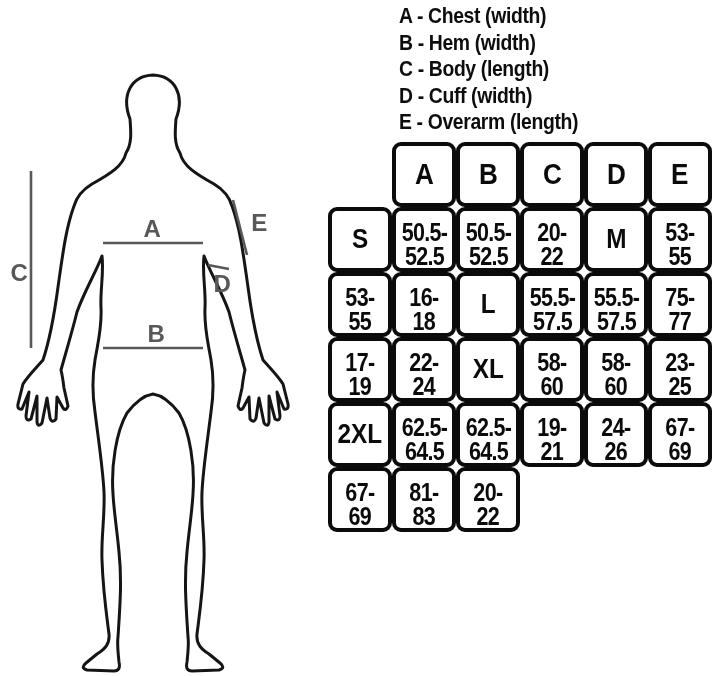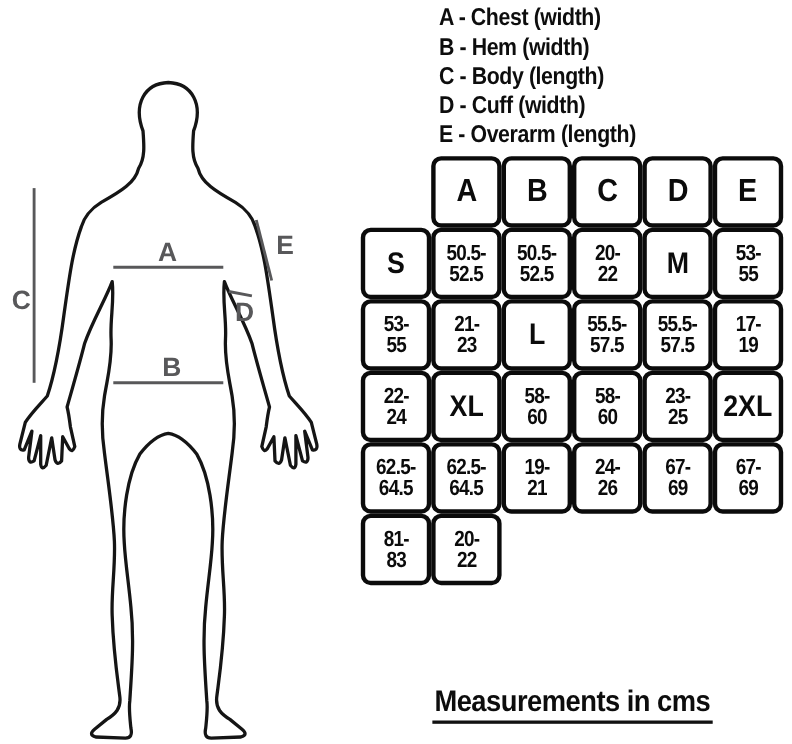--- a/index.html
+++ b/index.html
@@ -25,21 +25,21 @@
   }
   .cell{
     background:#ffffff;border:4px solid #0b0b0b;border-radius:9px;
     display:flex;flex-direction:column;align-items:center;justify-content:center;
     font-weight:700;color:#0b0b0b;overflow:visible;
   }
   .cell.corner{border:none;background:transparent;}
   .cell .txt{transform:scaleX(0.9);white-space:nowrap;}
   .head-cell{font-size:29px;}
   .size-cell{font-size:27px;}
-  .value-cell{font-size:20px;line-height:0.94;letter-spacing:-0.8px;}
+  .value-cell{font-size:25px;line-height:0.94;letter-spacing:-0.8px;justify-content:flex-end;}
   .value-wrap{transform:scaleX(0.86);display:flex;flex-direction:column;align-items:center;}
   .value-wrap span{display:block;white-space:nowrap;}
   
   .note{position:absolute;left:328px;top:622px;width:384px;text-align:center;}
   .note .txt{
     display:inline-block;font-size:27px;font-weight:700;letter-spacing:-0.5px;
     border-bottom:3px solid #111;padding:0 2px 2px 2px;
     transform:scaleX(0.92);transform-origin:center top;white-space:nowrap;
   }
 </style>
@@ -179,41 +179,47 @@
         </div>
       </div>
       <div class="cell value-cell">
         <div class="value-wrap">
           <span>53-</span>
           <span>55</span>
         </div>
       </div>
       <div class="cell value-cell">
         <div class="value-wrap">
-          <span>21-</span>
-          <span>23</span>
+          <span>16-</span>
+          <span>18</span>
         </div>
       </div>
       <div class="cell size-cell">
         <span class="txt">L</span>
       </div>
       <div class="cell value-cell">
         <div class="value-wrap">
           <span>55.5-</span>
           <span>57.5</span>
         </div>
       </div>
       <div class="cell value-cell">
         <div class="value-wrap">
           <span>55.5-</span>
           <span>57.5</span>
         </div>
       </div>
       <div class="cell value-cell">
         <div class="value-wrap">
+          <span>75-</span>
+          <span>77</span>
+        </div>
+      </div>
+      <div class="cell value-cell">
+        <div class="value-wrap">
           <span>17-</span>
           <span>19</span>
         </div>
       </div>
       <div class="cell value-cell">
         <div class="value-wrap">
           <span>22-</span>
           <span>24</span>
         </div>
       </div>
@@ -284,17 +290,14 @@
         </div>
       </div>
       <div class="cell value-cell">
         <div class="value-wrap">
           <span>20-</span>
           <span>22</span>
         </div>
       </div>
     </div>
 
-  <div class="note">
-    <span class="txt">Measurements in cms</span>
-  </div>
 
 </div>
 
 </body></html>

